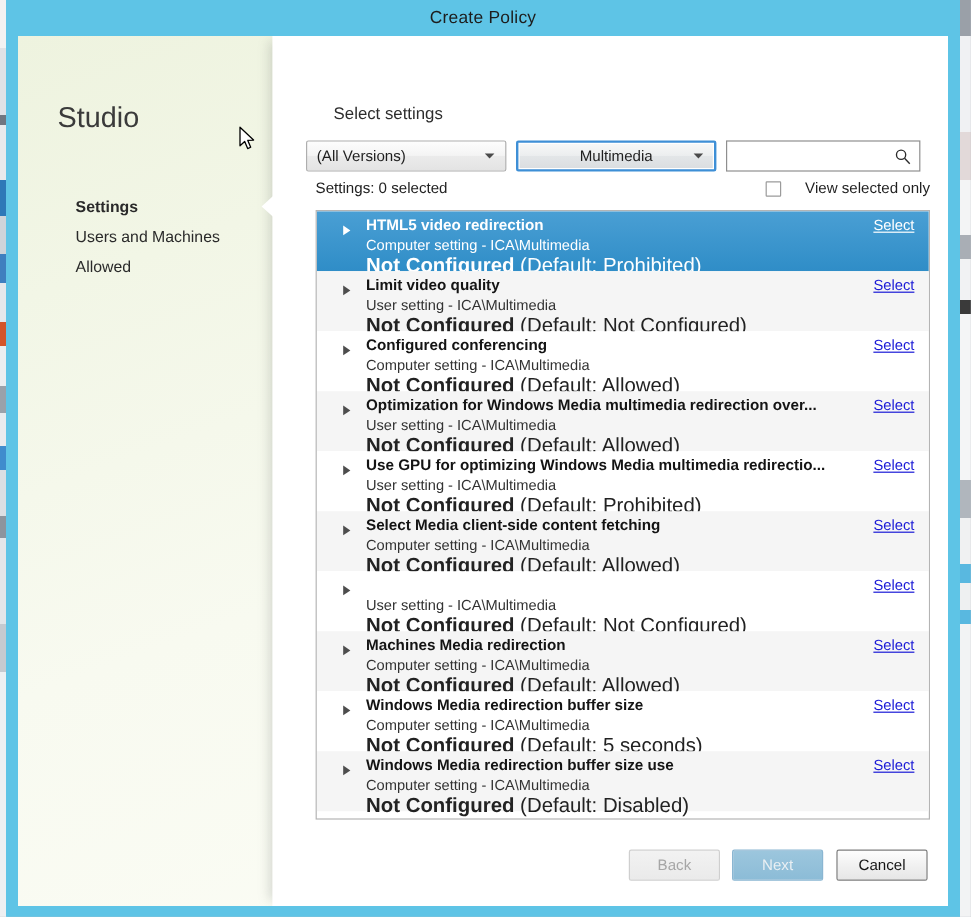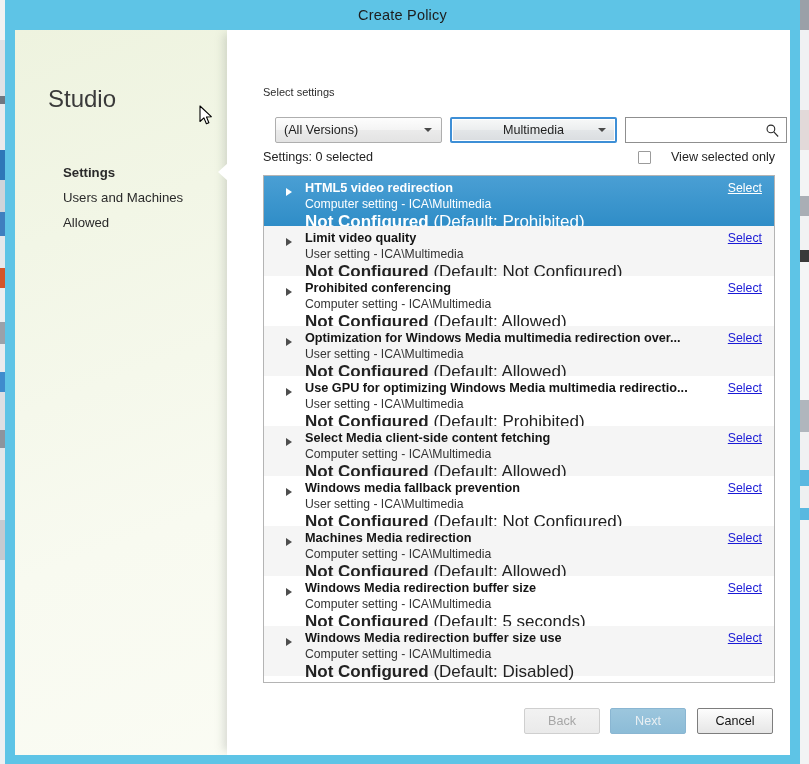--- a/index.html
+++ b/index.html
@@ -108,27 +108,27 @@
     border-top: 9px solid transparent;
     border-bottom: 9px solid transparent;
     border-right: 10px solid #ffffff;
   }
 
   
   #main-content {
     position: absolute; left: 212px; top: 0; width: 563px; height: 725px;
   }
   #select-settings-heading {
-    position: absolute; left: 36px; top: 56px;
-    font-size: 11px; color: #2d2d2d;
+    position: absolute; left: 51px; top: 56px;
+    font-size: 14px; color: #2d2d2d;
   }
 
   
   #filter-row {
-    position: absolute; left: 48px; top: 87px; width: 512px; height: 26px;
+    position: absolute; left: 28px; top: 87px; width: 512px; height: 26px;
   }
   .dropdown {
     position: absolute; top: 0; height: 26px;
     background: linear-gradient(180deg,#fdfdfd 0%, #f4f4f4 48%, #ebebeb 50%, #e3e3e3 100%);
     border: 1px solid #aeaeae;
     border-radius: 2px;
     display: flex; align-items: center;
     font-size: 12.6px; color: #1f1f1f;
   }
   #version-dropdown { left: 0; width: 167px; padding-left: 8px; justify-content: flex-start; }
@@ -330,21 +330,21 @@
           </div>
           <div class="setting-row alt">
             <span class="expander"></span>
             <div class="setting-title">Limit video quality</div>
             <div class="setting-scope">User setting - ICA\Multimedia</div>
             <div class="setting-state"><b>Not Configured</b><span> (Default: Not Configured)</span></div>
             <span class="select-link">Select</span>
           </div>
           <div class="setting-row">
             <span class="expander"></span>
-            <div class="setting-title">Prohibited conferencing</div>
+            <div class="setting-title">Configured conferencing</div>
             <div class="setting-scope">Computer setting - ICA\Multimedia</div>
             <div class="setting-state"><b>Not Configured</b><span> (Default: Allowed)</span></div>
             <span class="select-link">Select</span>
           </div>
           <div class="setting-row alt">
             <span class="expander"></span>
             <div class="setting-title">Optimization for Windows Media multimedia redirection over...</div>
             <div class="setting-scope">User setting - ICA\Multimedia</div>
             <div class="setting-state"><b>Not Configured</b><span> (Default: Allowed)</span></div>
             <span class="select-link">Select</span>
@@ -358,21 +358,20 @@
           </div>
           <div class="setting-row alt">
             <span class="expander"></span>
             <div class="setting-title">Select Media client-side content fetching</div>
             <div class="setting-scope">Computer setting - ICA\Multimedia</div>
             <div class="setting-state"><b>Not Configured</b><span> (Default: Allowed)</span></div>
             <span class="select-link">Select</span>
           </div>
           <div class="setting-row">
             <span class="expander"></span>
-            <div class="setting-title">Windows media fallback prevention</div>
             <div class="setting-scope">User setting - ICA\Multimedia</div>
             <div class="setting-state"><b>Not Configured</b><span> (Default: Not Configured)</span></div>
             <span class="select-link">Select</span>
           </div>
           <div class="setting-row alt">
             <span class="expander"></span>
             <div class="setting-title">Machines Media redirection</div>
             <div class="setting-scope">Computer setting - ICA\Multimedia</div>
             <div class="setting-state"><b>Not Configured</b><span> (Default: Allowed)</span></div>
             <span class="select-link">Select</span>

